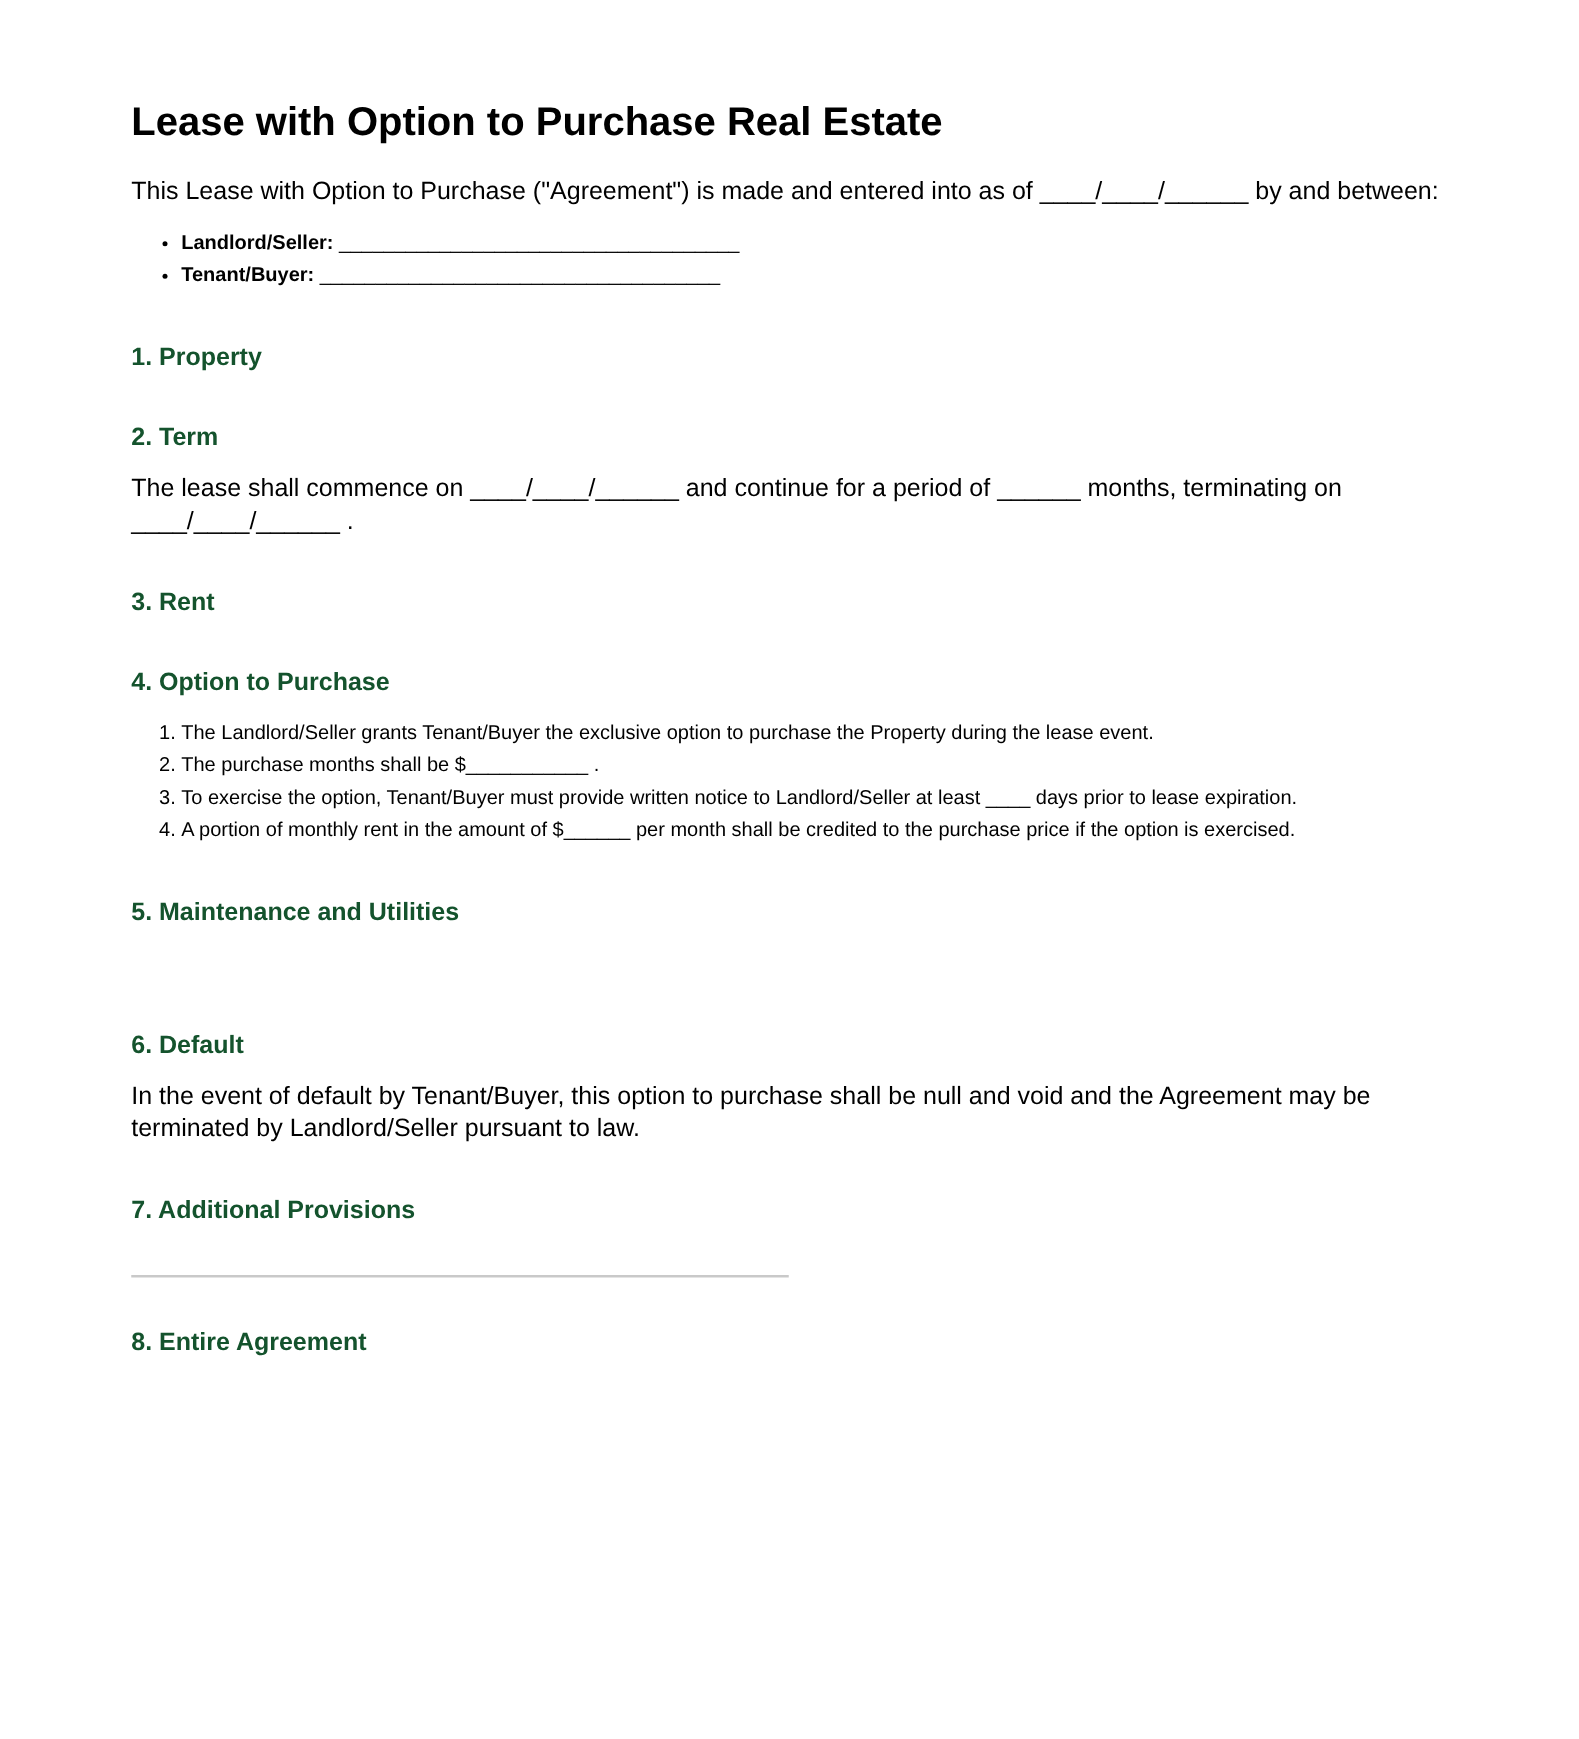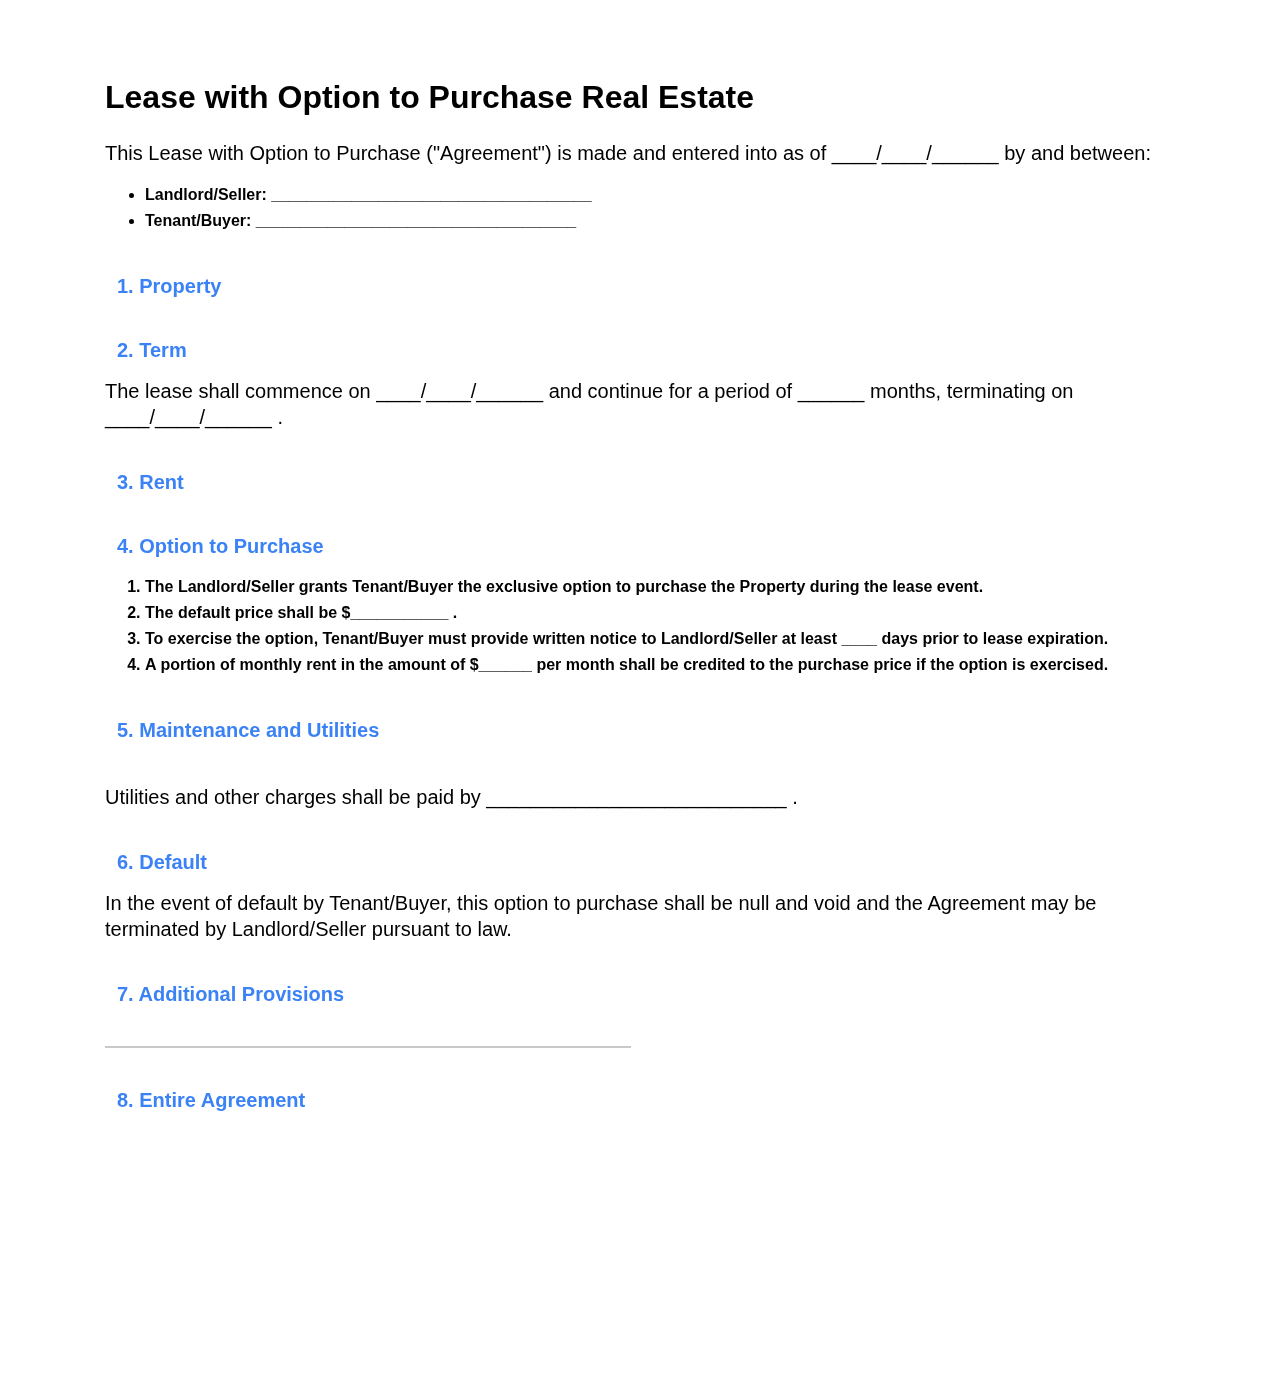--- a/index.html
+++ b/index.html
@@ -24,35 +24,35 @@
     font-size: 32px;
     line-height: 1.2;
     font-weight: 700;
     margin: 0 0 24px 0;
     color: #000;
   }
   h2 {
     font-size: 20px;
     line-height: 1.2;
     font-weight: 700;
-    margin: 40px 0 16px 12px;
-    color: #3b82f6;
+    margin: 40px 0 16px 0;
+    color: #14532d;
   }
   p {
     font-size: 20px;
     line-height: 26px;
     margin: 16px 0;
   }
   ul, ol {
     font-size: 16px;
     line-height: 26px;
     margin: 16px 0;
     padding-left: 40px;
   }
-  li { margin: 0; font-weight: bold; }
+  li { margin: 0; }
   .hr-half {
     border: none;
     border-top: 2px solid #c9c9c9;
     width: 49%;
     margin: 40px auto 0 0;
   }
 </style>
 </head>
 <body>
 
@@ -77,29 +77,28 @@
     <h2>1. Property</h2>
 
     <h2>2. Term</h2>
     <p>The lease shall commence on ____/____/______ and continue for a period of ______ months, terminating on ____/____/______ .</p>
 
     <h2>3. Rent</h2>
 
     <h2>4. Option to Purchase</h2>
     <ol>
       <li>The Landlord/Seller grants Tenant/Buyer the exclusive option to purchase the Property during the lease event.</li>
-      <li>The default price shall be $___________ .</li>
+      <li>The purchase months shall be $___________ .</li>
       <li>To exercise the option, Tenant/Buyer must provide written notice to Landlord/Seller at least ____ days prior to lease expiration.</li>
       <li>A portion of monthly rent in the amount of $______ per month shall be credited to the purchase price if the option is exercised.</li>
     </ol>
 
     <h2>5. Maintenance and Utilities</h2>
     <p>
       <br>
-      <span>Utilities and other charges shall be paid by ___________________________ .</span>
     </p>
 
     <h2>6. Default</h2>
     <p>In the event of default by Tenant/Buyer, this option to purchase shall be null and void and the Agreement may be terminated by Landlord/Seller pursuant to law.</p>
 
     <h2>7. Additional Provisions</h2>
     <hr class="hr-half">
 
     <h2>8. Entire Agreement</h2>
 

